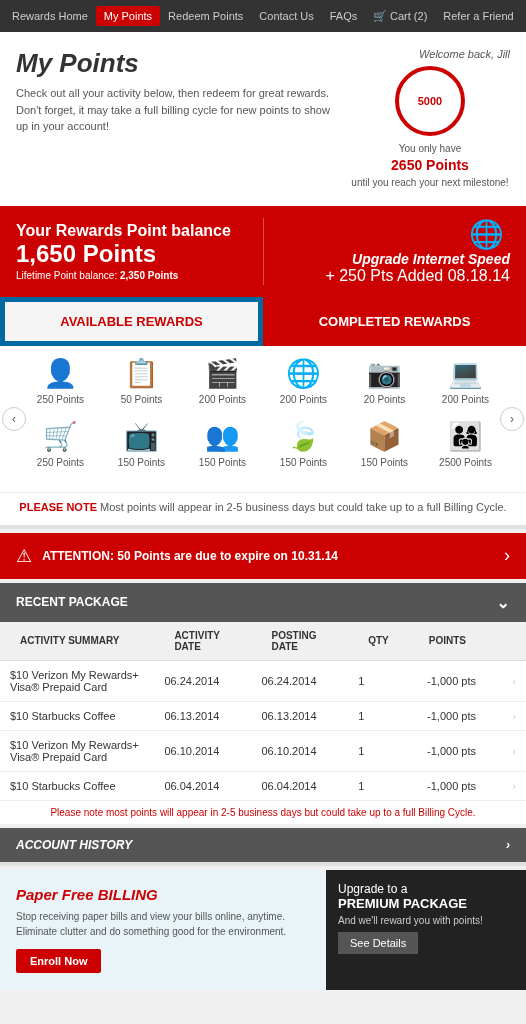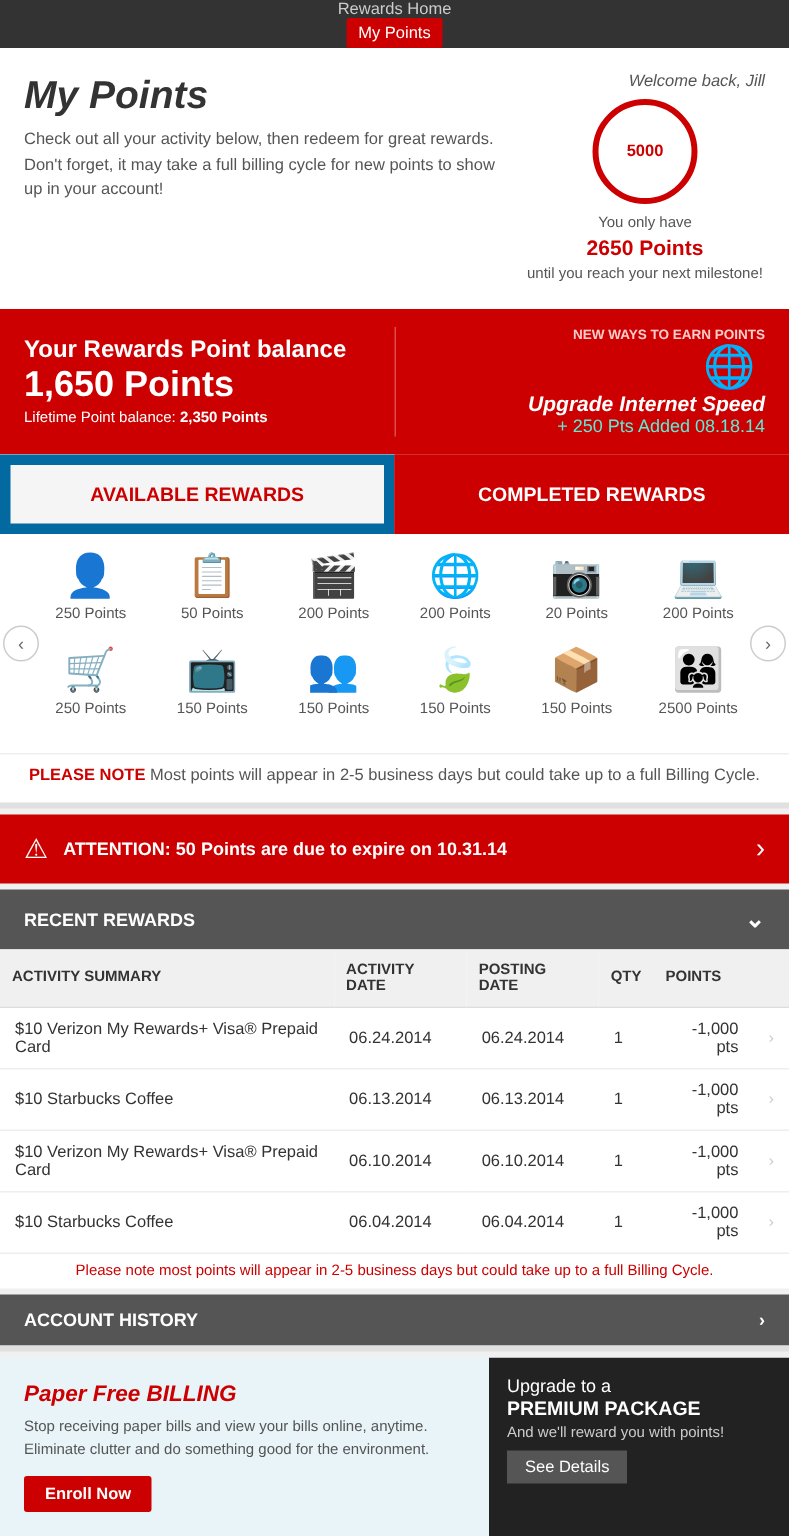--- a/index.html
+++ b/index.html
@@ -1,19 +1,19 @@
 <!DOCTYPE html>
 <html><head>
   <meta charset="utf-8">
   <style>
     * { box-sizing: border-box; margin: 0; padding: 0; }
     body { font-family: Arial, sans-serif; font-size: 12px; background: #f0f0f0; width: 526px; }
 
     
-    .top-nav { background: #333; display: flex; align-items: center; height: 32px; padding: 0 4px; flex-direction: column; }
+    .top-nav { background: #333; display: flex; align-items: center; height: 32px; padding: 0 4px; }
     .top-nav a { color: #ccc; text-decoration: none; font-size: 11px; padding: 0 8px; white-space: nowrap; }
     .top-nav a.active { background: #cc0000; color: #fff; padding: 4px 8px; border-radius: 2px; }
     .top-nav .cart { color: #ccc; font-size: 11px; padding: 0 8px; }
 
     
     .header-banner { background: #fff; padding: 16px; display: flex; gap: 10px; position: relative; overflow: hidden; }
     .header-banner .left { flex: 1; }
     .header-banner .left h1 { font-size: 26px; color: #333; font-style: italic; font-weight: bold; }
     .header-banner .left p { font-size: 11px; color: #555; line-height: 1.5; margin-top: 6px; }
     .header-banner .right { width: 160px; text-align: right; }
@@ -26,31 +26,31 @@
 
     
     .points-bar { background: #cc0000; color: #fff; padding: 12px 16px; display: flex; align-items: center; gap: 10px; }
     .points-bar .left { flex: 1; }
     .points-bar .label { font-size: 16px; font-weight: bold; }
     .points-bar .value { font-size: 24px; font-weight: bold; }
     .points-bar .lifetime { font-size: 10px; margin-top: 2px; }
     .points-bar .right { flex: 1; text-align: right; padding-left: 10px; border-left: 1px solid rgba(255,255,255,0.3); }
     .points-bar .right .earn-label { font-size: 9px; font-weight: bold; color: #ffcccc; text-transform: uppercase; }
     .points-bar .right .earn-title { font-size: 14px; font-weight: bold; font-style: italic; }
-    .points-bar .right .earn-pts { font-size: 12px; color: #5eead4; }
+    .points-bar .right .earn-pts { font-size: 16px; color: #ffffff; }
     .points-bar .globe-icon { font-size: 28px; margin-right: 6px; }
 
     
     .rewards-progress { background: #fff; }
     .rewards-progress h2 { text-align: center; padding: 14px; font-size: 16px; font-weight: normal; color: #333; border-bottom: 1px solid #eee; }
     .rewards-progress h2 strong { color: #cc0000; }
 
     
     .rewards-tabs { display: flex; }
-    .rewards-tabs .tab { flex: 1; padding: 12px; text-align: center; font-size: 13px; font-weight: bold; cursor: pointer; border: 7px solid #0369a1; }
+    .rewards-tabs .tab { flex: 1; padding: 12px; text-align: center; font-size: 13px; font-weight: bold; cursor: pointer; border: 5px solid #0369a1; }
     .rewards-tabs .tab.active { background: #cc0000; color: #fff; border-color: #cc0000; }
     .rewards-tabs .tab.inactive { background: #f5f5f5; color: #cc0000; }
 
     
     .rewards-grid { padding: 10px 20px; background: #fff; position: relative; }
     .rewards-row { display: flex; justify-content: space-around; margin-bottom: 14px; }
     .reward-item { text-align: center; width: 70px; }
     .reward-item .icon { font-size: 28px; color: #cc0000; height: 36px; display: flex; align-items: center; justify-content: center; }
     .reward-item .pts { font-size: 10px; color: #555; margin-top: 2px; }
     .nav-arrow { position: absolute; top: 50%; transform: translateY(-50%); width: 24px; height: 24px; border-radius: 50%; border: 1px solid #ccc; background: #fff; display: flex; align-items: center; justify-content: center; cursor: pointer; font-size: 12px; color: #666; }
@@ -66,28 +66,28 @@
     .attention-banner .warn-icon { font-size: 18px; }
     .attention-banner .text { flex: 1; font-size: 12px; font-weight: bold; }
     .attention-banner .arrow { font-size: 18px; }
 
     
     .section-header { background: #555; color: #fff; padding: 10px 16px; display: flex; align-items: center; justify-content: space-between; font-size: 12px; font-weight: bold; margin-top: 4px; }
     .section-header .chevron { font-size: 16px; }
 
     
     .activity-table { background: #fff; width: 100%; border-collapse: collapse; }
-    .activity-table th { background: #f0f0f0; padding: 8px 8px; font-size: 10px; font-weight: bold; color: #333; text-align: left; border-bottom: 1px solid #ddd; }
+    .activity-table th { background: #f0f0f0; padding: 8px 20px; font-size: 10px; font-weight: bold; color: #333; text-align: left; border-bottom: 1px solid #ddd; }
     .activity-table td { padding: 8px 10px; font-size: 11px; color: #333; border-bottom: 1px solid #eee; }
     .activity-table .points-cell { color: #333; text-align: right; }
     .activity-table .arrow-cell { color: #ccc; text-align: right; }
     .table-note { background: #fff; text-align: center; padding: 6px; font-size: 10px; color: #cc0000; }
 
     
-    .account-history-header { background: #555; color: #fff; padding: 10px 16px; display: flex; align-items: center; justify-content: space-between; font-size: 12px; font-weight: bold; margin-top: 4px; cursor: pointer; }
+    .account-history-header { background: #555; color: #fff; padding: 10px 16px; display: flex; align-items: center; justify-content: space-between; font-size: 12px; font-weight: bold; margin-top: 4px; cursor: pointer; font-style: italic; }
 
     
     .paper-free { background: #e8f4f8; display: flex; margin-top: 4px; overflow: hidden; min-height: 120px; }
     .paper-free .left { flex: 1; padding: 16px; }
     .paper-free .left h3 { font-size: 15px; font-weight: bold; color: #333; }
     .paper-free .left h3 span { color: #cc0000; font-style: italic; }
     .paper-free .left p { font-size: 10px; color: #555; margin: 6px 0 10px; line-height: 1.5; }
     .paper-free .left .enroll-btn { background: #cc0000; color: #fff; border: none; padding: 6px 14px; font-size: 11px; font-weight: bold; cursor: pointer; border-radius: 2px; }
     .paper-free .right { width: 200px; background: #222; color: #fff; padding: 12px; display: flex; flex-direction: column; justify-content: space-between; }
     .paper-free .right h4 { font-size: 12px; font-weight: normal; color: #fff; }
@@ -133,21 +133,20 @@
 
 <div class="points-bar">
   <div class="left">
     <div class="label">Your Rewards Point balance</div>
     <div class="value">1,650 Points</div>
     <div class="lifetime">
       <span>Lifetime Point balance:</span> <strong>2,350 Points</strong>
     </div>
   </div>
   <div class="right">
-    <div class="earn-label">NEW WAYS TO EARN POINTS</div>
     <div class="globe-icon">🌐</div>
     <div class="earn-title">Upgrade Internet Speed</div>
     <div class="earn-pts">
       <span>+ 250 Pts</span> <span>Added 08.18.14</span>
     </div>
   </div>
 </div>
 
 <div class="rewards-progress">
 
@@ -222,21 +221,21 @@
 
 <div class="divider"></div>
 
 <div class="attention-banner">
   <span class="warn-icon">⚠</span>
   <span class="text">ATTENTION: 50 Points are due to expire on 10.31.14</span>
   <span class="arrow">›</span>
 </div>
 
 <div class="section-header">
-  <span>RECENT REWARDS</span>
+  <span>RECENT PACKAGE</span>
   <span class="chevron">⌄</span>
 </div>
 
 <table class="activity-table">
   <thead>
     <tr>
       <th>ACTIVITY SUMMARY</th>
       <th>ACTIVITY DATE</th>
       <th>POSTING DATE</th>
       <th>QTY</th>

